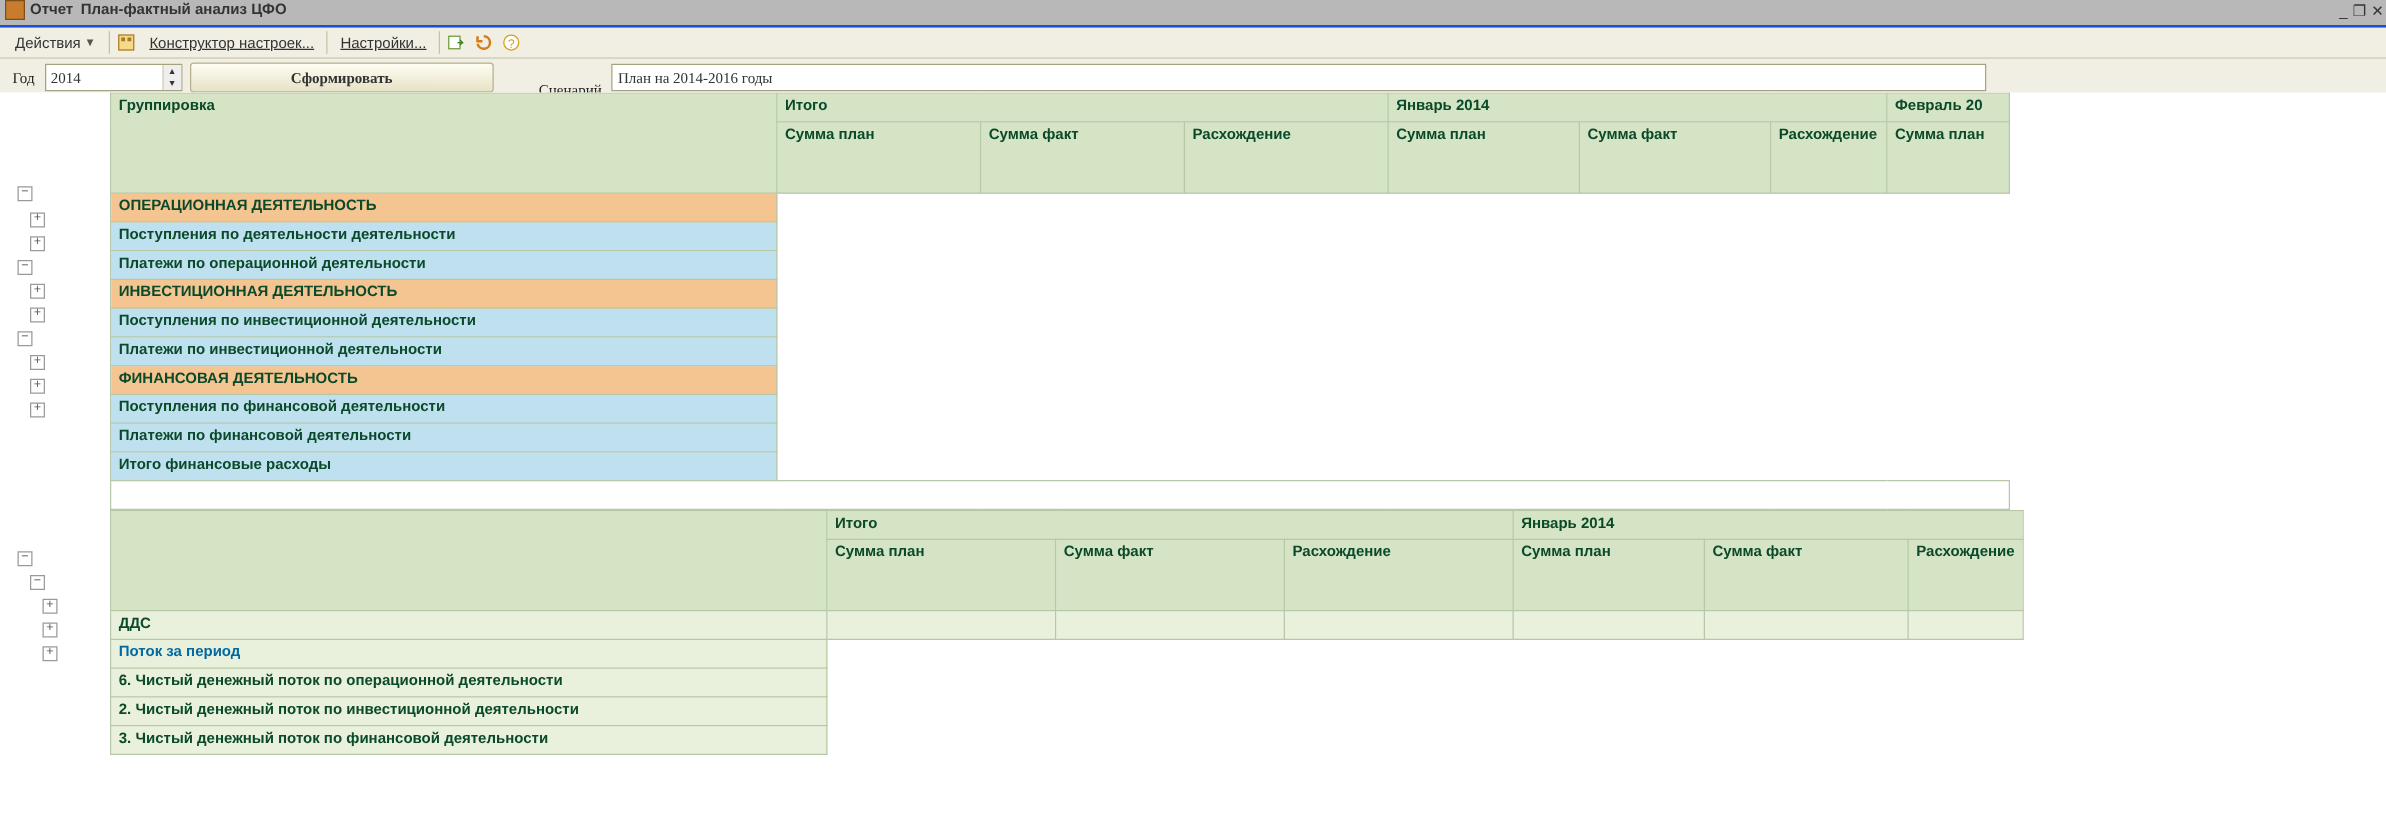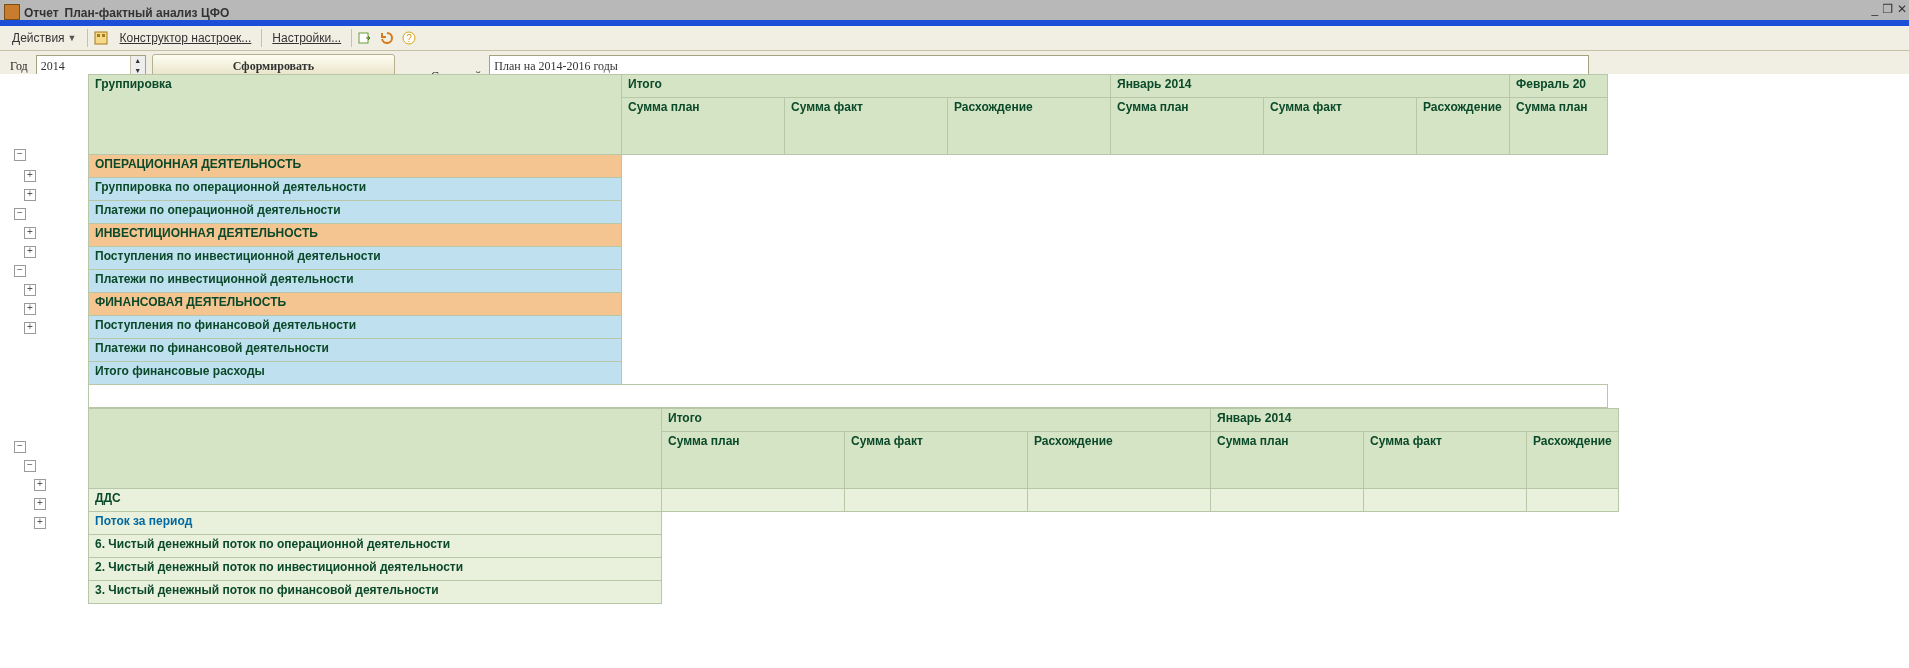--- a/index.html
+++ b/index.html
@@ -13,23 +13,23 @@
 }
 .window {
   width: 1909px;
   height: 668px;
   background: #ffffff;
   position: relative;
 }
 .titlebar {
   height: 20px;
   background: #b8b8b8;
-  border-bottom: 6px solid #1d4ed8;
-  display: flex;
-  align-items: flex-end;
+  border-bottom: 2px solid #1d4ed8;
+  display: flex;
+  align-items: flex-start;
   padding: 0 4px;
   position: relative;
 }
 .titlebar .icon {
   width: 14px;
   height: 14px;
   background: #c97c2e;
   border: 1px solid #7a5018;
   margin-right: 4px;
 }
@@ -341,21 +341,21 @@
       <th class="tall" style="width:140px;">Сумма план</th>
       <th class="tall" style="width:140px;">Сумма факт</th>
       <th class="tall" style="width:80px;">Расхождение</th>
       <th class="tall" style="width:85px;">Сумма план</th>
     </tr>
     <tr class="grouphead">
             <td>ОПЕРАЦИОННАЯ ДЕЯТЕЛЬНОСТЬ</td>
             <td class="noborder" colspan="7"></td>
           </tr>
     <tr class="subrow">
-            <td>Группировка по операционной деятельности</td>
+            <td>Поступления по деятельности деятельности</td>
             <td class="noborder" colspan="7"></td>
           </tr>
     <tr class="subrow">
             <td>Платежи по операционной деятельности</td>
             <td class="noborder" colspan="7"></td>
           </tr>
     <tr class="grouphead">
             <td>ИНВЕСТИЦИОННАЯ ДЕЯТЕЛЬНОСТЬ</td>
             <td class="noborder" colspan="7"></td>
           </tr>

